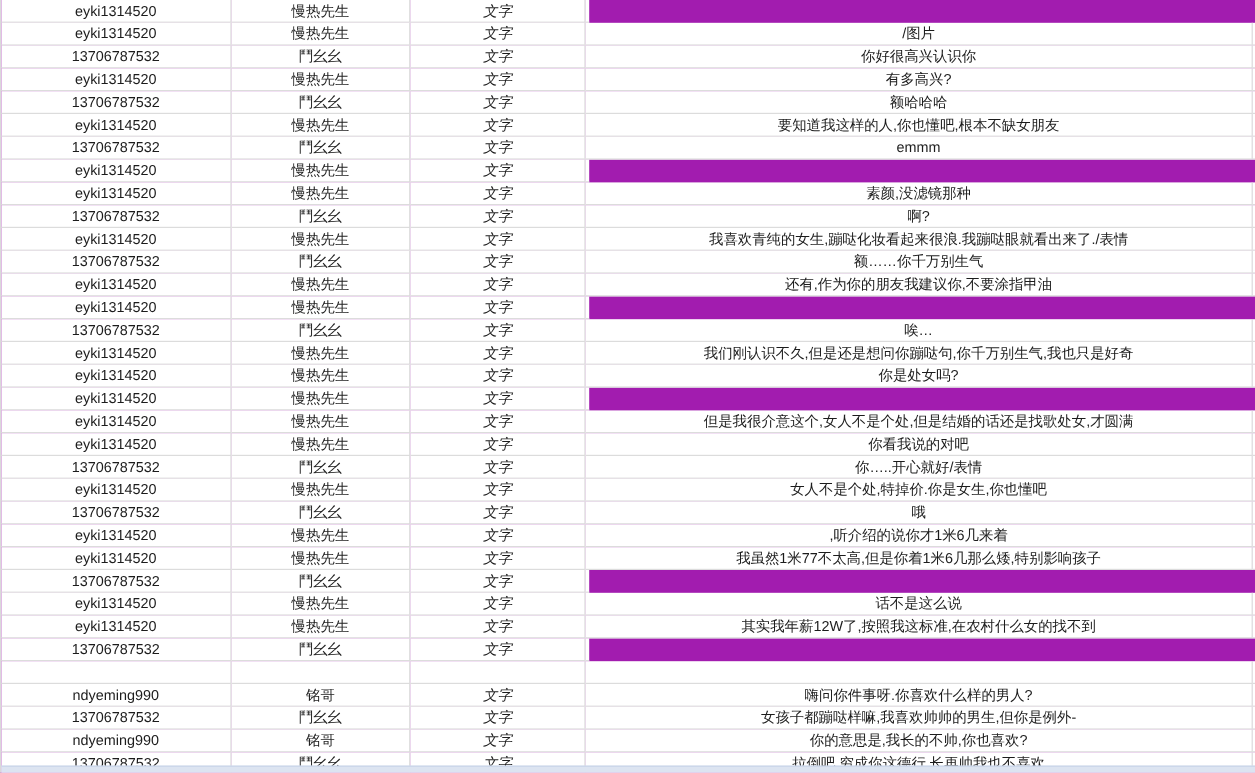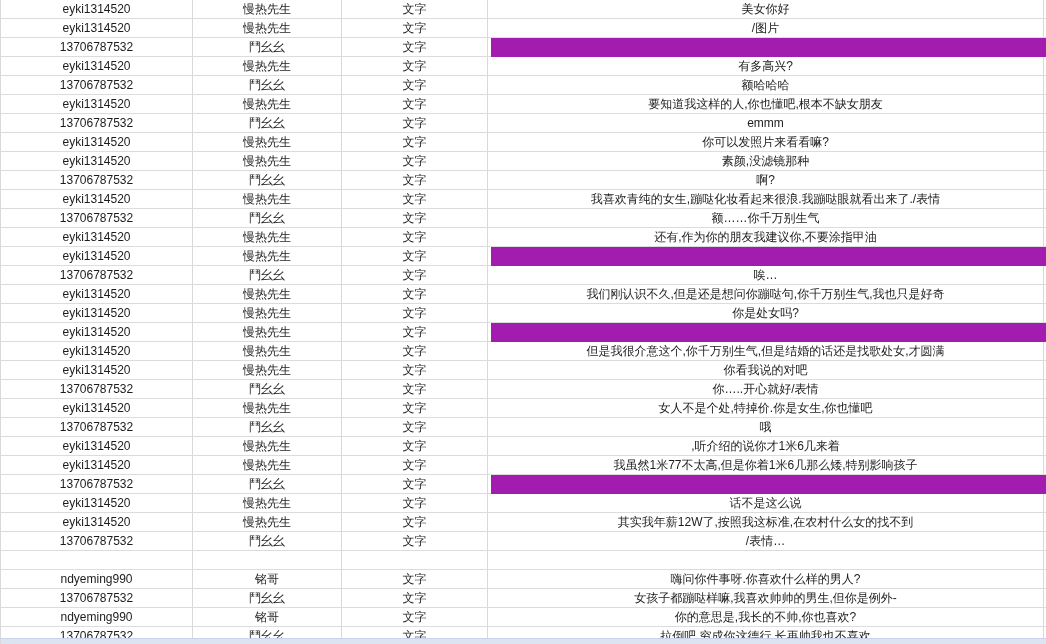--- a/index.html
+++ b/index.html
@@ -26,57 +26,57 @@
     line-height:18px;
     border-right:1px solid #d9d9d9;
     border-bottom:1px solid #dcdcdc;
     text-align:center;
     white-space:nowrap;
     overflow:hidden;
     background:#ffffff;
   }
   .c-account{width:192px;}
   .c-nickname{width:149px;}
-  .c-type{width:146px;}
+  .c-type{width:146px;font-style:italic;}
   .c-message{width:556px;}
   .c-end{width:3px;border-right:none;}
   .bottom-band{
     position:absolute;
     left:0;bottom:0;
     width:1046px;height:6px;
     background:#dce4f1;
     border-top:1px solid #c9d4e8;
     box-sizing:border-box;
   }
 </style>
 </head>
 <body>
 
 <div class="sheet" style="background: #a21caf; color: rgb(28, 28, 28);">
   <div class="grid" id="grid">
   <div class="row">
     <div class="cell c-account">eyki1314520</div>
     <div class="cell c-nickname">慢热先生</div>
     <div class="cell c-type">文字</div>
-    <div class="cell c-message">美女你好</div>
     <div class="cell c-end"></div>
   </div>
 
   <div class="row">
     <div class="cell c-account">eyki1314520</div>
     <div class="cell c-nickname">慢热先生</div>
     <div class="cell c-type">文字</div>
     <div class="cell c-message">/图片</div>
     <div class="cell c-end"></div>
   </div>
 
   <div class="row">
     <div class="cell c-account">13706787532</div>
     <div class="cell c-nickname">鬥幺幺</div>
     <div class="cell c-type">文字</div>
+    <div class="cell c-message">你好很高兴认识你</div>
     <div class="cell c-end"></div>
   </div>
 
   <div class="row">
     <div class="cell c-account">eyki1314520</div>
     <div class="cell c-nickname">慢热先生</div>
     <div class="cell c-type">文字</div>
     <div class="cell c-message">有多高兴?</div>
     <div class="cell c-end"></div>
   </div>
@@ -102,21 +102,20 @@
     <div class="cell c-nickname">鬥幺幺</div>
     <div class="cell c-type">文字</div>
     <div class="cell c-message">emmm</div>
     <div class="cell c-end"></div>
   </div>
 
   <div class="row">
     <div class="cell c-account">eyki1314520</div>
     <div class="cell c-nickname">慢热先生</div>
     <div class="cell c-type">文字</div>
-    <div class="cell c-message">你可以发照片来看看嘛?</div>
     <div class="cell c-end"></div>
   </div>
 
   <div class="row">
     <div class="cell c-account">eyki1314520</div>
     <div class="cell c-nickname">慢热先生</div>
     <div class="cell c-type">文字</div>
     <div class="cell c-message">素颜,没滤镜那种</div>
     <div class="cell c-end"></div>
   </div>
@@ -188,21 +187,21 @@
     <div class="cell c-account">eyki1314520</div>
     <div class="cell c-nickname">慢热先生</div>
     <div class="cell c-type">文字</div>
     <div class="cell c-end"></div>
   </div>
 
   <div class="row">
     <div class="cell c-account">eyki1314520</div>
     <div class="cell c-nickname">慢热先生</div>
     <div class="cell c-type">文字</div>
-    <div class="cell c-message">但是我很介意这个,你千万别生气,但是结婚的话还是找歌处女,才圆满</div>
+    <div class="cell c-message">但是我很介意这个,女人不是个处,但是结婚的话还是找歌处女,才圆满</div>
     <div class="cell c-end"></div>
   </div>
 
   <div class="row">
     <div class="cell c-account">eyki1314520</div>
     <div class="cell c-nickname">慢热先生</div>
     <div class="cell c-type">文字</div>
     <div class="cell c-message">你看我说的对吧</div>
     <div class="cell c-end"></div>
   </div>
@@ -267,21 +266,20 @@
     <div class="cell c-nickname">慢热先生</div>
     <div class="cell c-type">文字</div>
     <div class="cell c-message">其实我年薪12W了,按照我这标准,在农村什么女的找不到</div>
     <div class="cell c-end"></div>
   </div>
 
   <div class="row">
     <div class="cell c-account">13706787532</div>
     <div class="cell c-nickname">鬥幺幺</div>
     <div class="cell c-type">文字</div>
-    <div class="cell c-message">/表情…</div>
     <div class="cell c-end"></div>
   </div>
 
   <div class="row">
     <div class="cell c-account"></div>
     <div class="cell c-nickname"></div>
     <div class="cell c-type"></div>
     <div class="cell c-message"></div>
     <div class="cell c-end"></div>
   </div>

